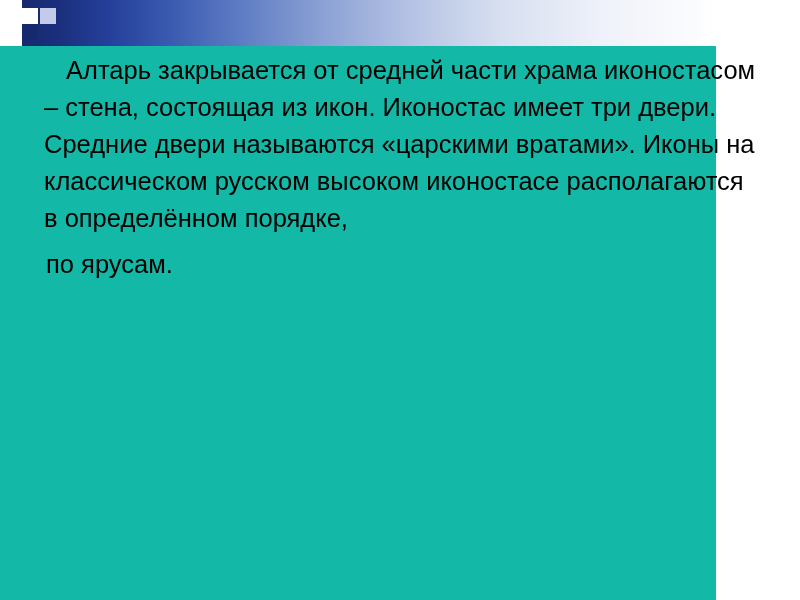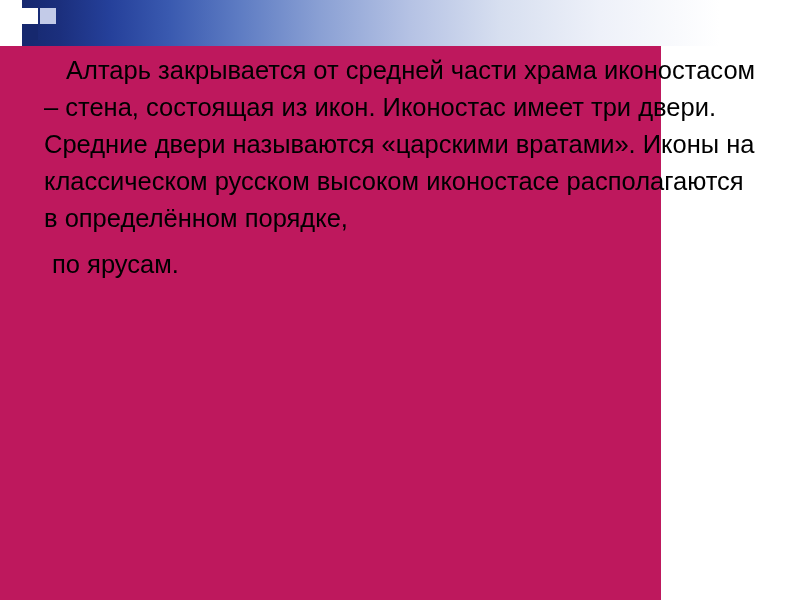--- a/index.html
+++ b/index.html
@@ -9,23 +9,23 @@
   body {
     width: 800px;
     height: 600px;
     background: #ffffff;
     font-family: "Liberation Sans", sans-serif;
     overflow: hidden;
   }
 
   .slide {
     position: relative;
-    width: 661px;
+    width: 716px;
     height: 600px;
-    background: #be185d;
+    background: #14b8a6;
   }
 
   
   .header-band {
     position: absolute;
     top: 0;
     left: 0;
     width: 800px;
     height: 46px;
     background: linear-gradient(to right,
@@ -87,21 +87,21 @@
     font-size: 25.5px;
     line-height: 37px;
     text-align: left;
     white-space: pre-wrap;
   }
   .body-text .indent {
     display: inline-block;
     width: 22px;
   }
   .tail-text {
-    margin: 9px 0 0 8px;
+    margin: 9px 0 0 2px;
     color: #000000;
     font-size: 25.5px;
     line-height: 37px;
   }
 </style>
 </head>
 <body>
 
 <div class="slide">
 

